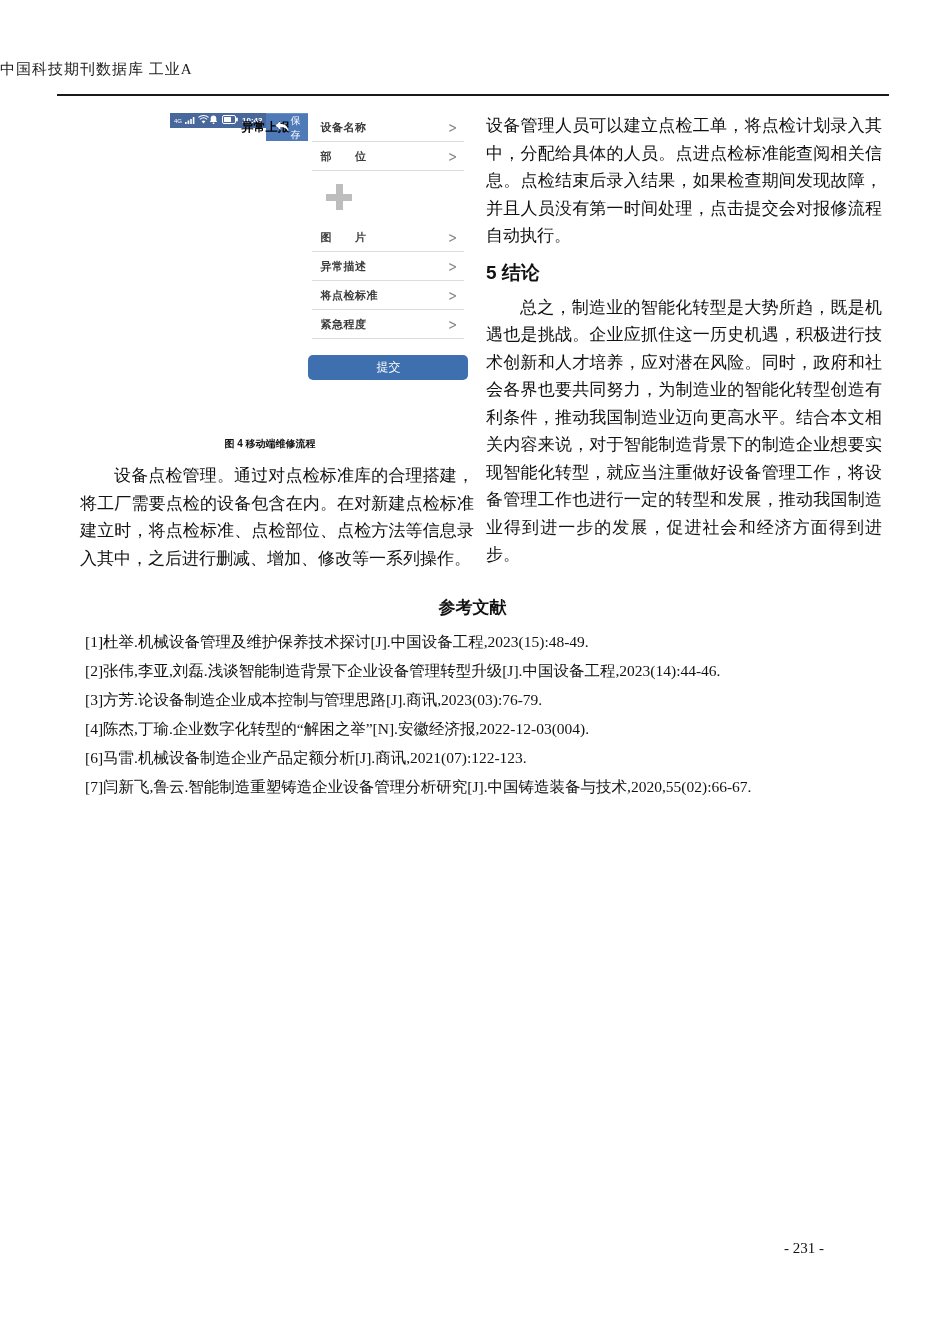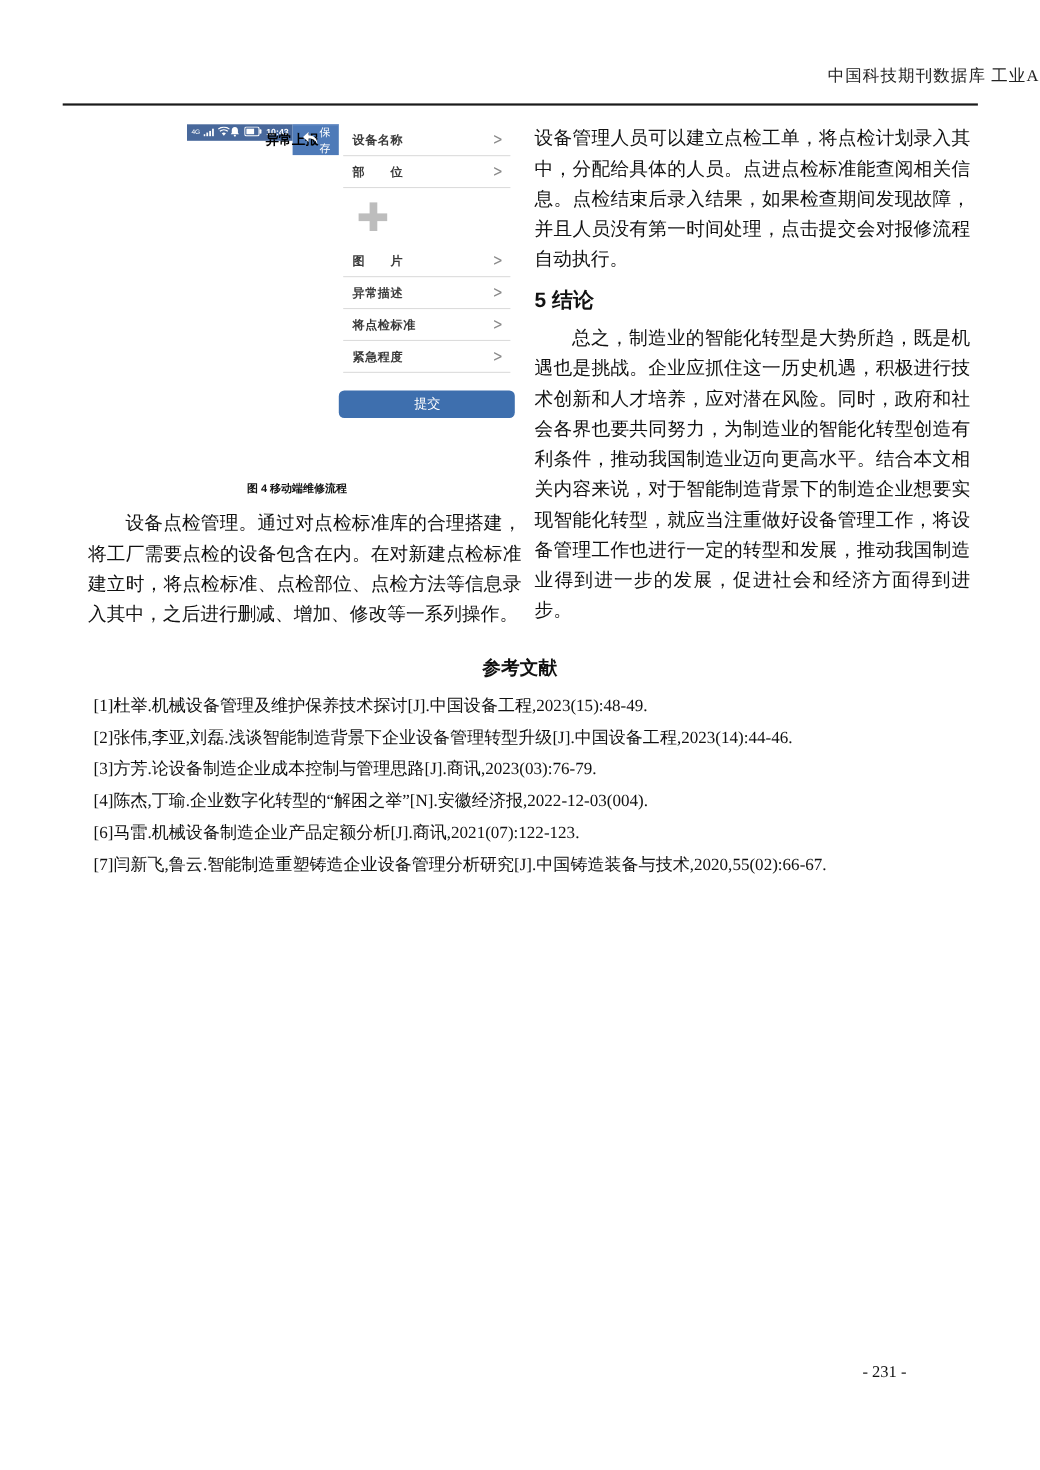--- a/index.html
+++ b/index.html
@@ -10,21 +10,21 @@
     width: 945px;
     height: 1336px;
     background: #ffffff;
     overflow: hidden;
   }
 
   
   .journal-header {
     position: absolute;
     top: 60px; left: 0; width: 945px;
-    text-align: right;
+    text-align: left;
     font-size: 15px;
     letter-spacing: 1px;
     color: #222;
   }
   .header-rule {
     position: absolute;
     top: 94px; left: 57px; width: 832px; height: 2px;
     background: #1a1a1a;
   }
 

